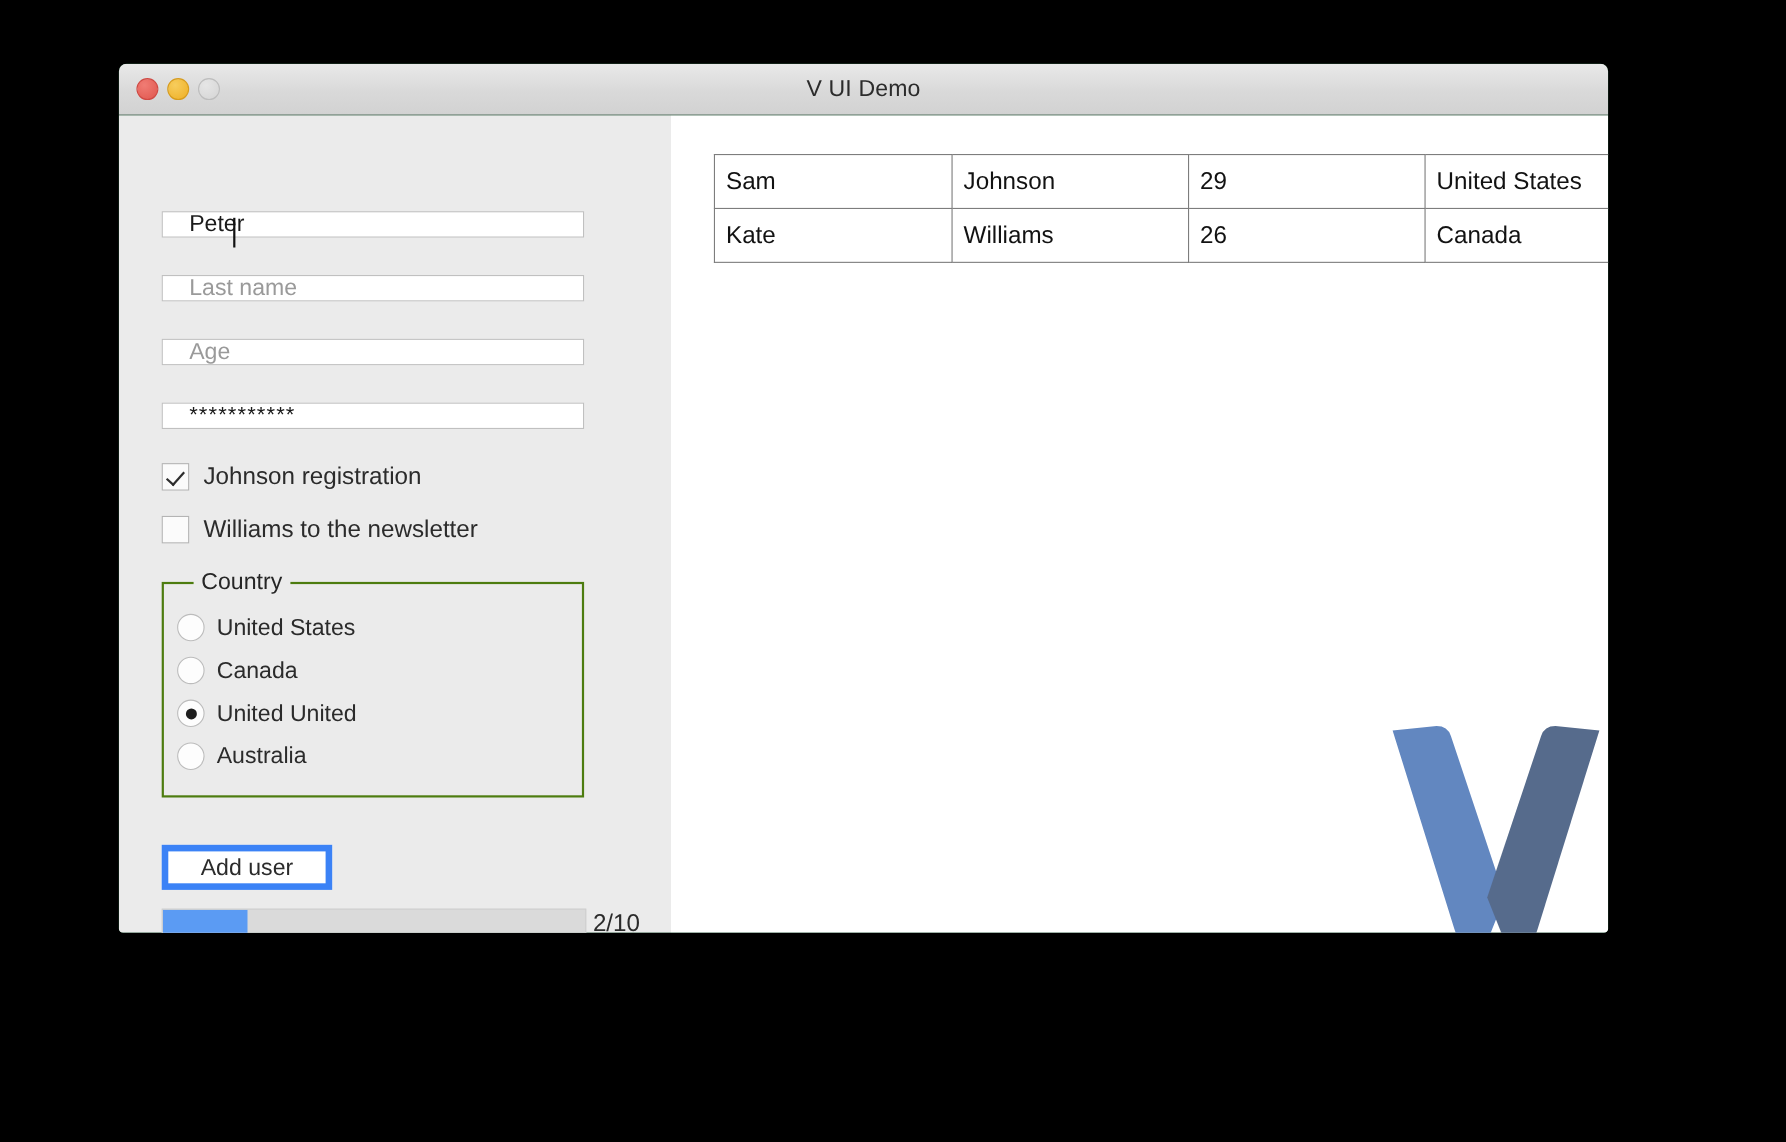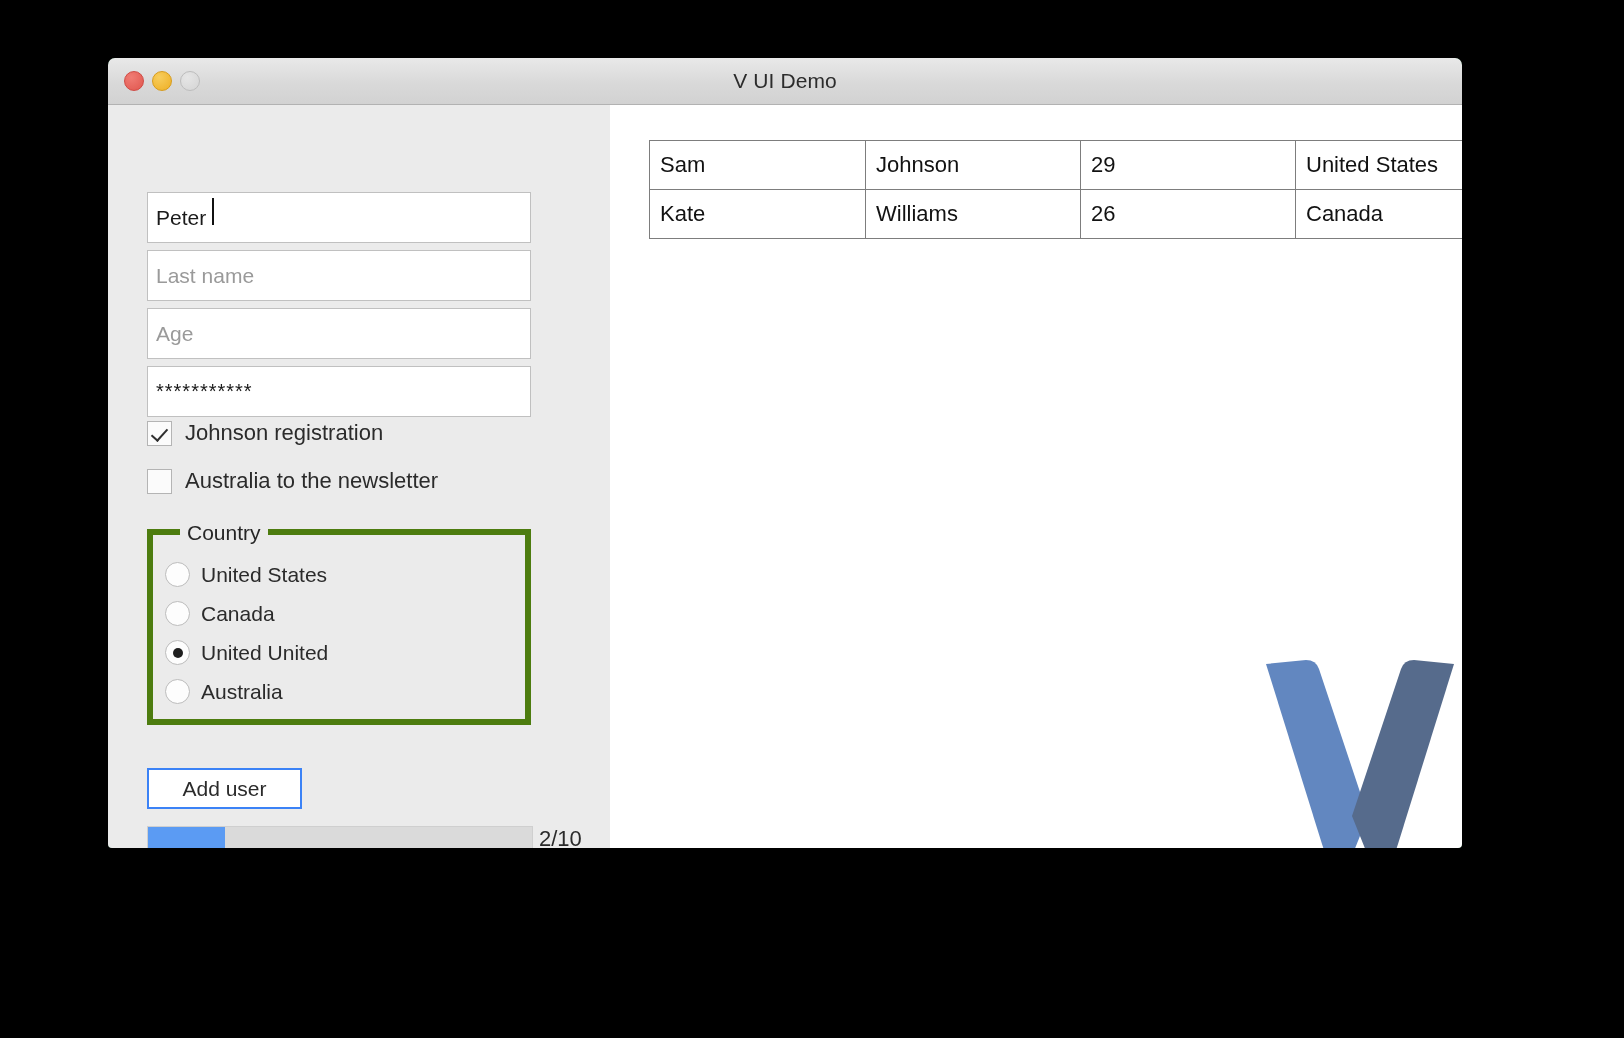--- a/index.html
+++ b/index.html
@@ -83,27 +83,27 @@
     width: 502px;
     flex: 0 0 502px;
     background: #ebebeb;
     position: relative;
   }
 
   .field {
     position: absolute;
     left: 39px;
     width: 384px;
-    height: 51px;
+    height: 24px;
     box-sizing: border-box;
     background: #ffffff;
     border: 1px solid #c0c0c0;
     font-size: 21px;
     color: #1a1a1a;
-    padding: 0 8px;
+    padding: 0 24px;
     font-family: "Liberation Sans", sans-serif;
     outline: none;
     line-height: 36px;
   }
   .field::placeholder { color: #9a9a9a; }
   .field.f1 { top: 87px; }
   .field.f2 { top: 145px; }
   .field.f3 { top: 203px; }
   .field.f4 { top: 261px; letter-spacing: 1px; font-size: 20px; }
 
@@ -153,21 +153,21 @@
   }
 
   
   .groupbox {
     position: absolute;
     left: 39px;
     top: 424px;
     width: 384px;
     height: 196px;
     box-sizing: border-box;
-    border: 6px solid #4d7c0f;
+    border: 2px solid #4d7c0f;
   }
   .group-legend {
     position: absolute;
     left: 27px;
     top: -14px;
     background: #ebebeb;
     padding: 0 7px;
     font-size: 21px;
     color: #262626;
   }
@@ -213,21 +213,21 @@
 
   
   .add-btn {
     position: absolute;
     left: 39px;
     top: 663px;
     width: 155px;
     height: 41px;
     box-sizing: border-box;
     background: #ffffff;
-    border: 2px solid #3b82f6;
+    border: 6px solid #3b82f6;
     font-size: 21px;
     color: #2b2b2b;
     font-family: "Liberation Sans", sans-serif;
     cursor: pointer;
     padding: 0;
   }
 
   
   .progress-wrap {
     position: absolute;
@@ -324,21 +324,21 @@
 
         <input class="field f4" type="text" value="***********" style="">
 
         <div class="checkrow c1">
           <div class="checkbox checked"></div>
           <span class="lbl">Johnson registration</span>
         </div>
 
         <div class="checkrow c2">
           <div class="checkbox"></div>
-          <span class="lbl">Australia to the newsletter</span>
+          <span class="lbl">Williams to the newsletter</span>
         </div>
 
         <div class="groupbox">
           <div class="group-legend">Country</div>
 
           <div class="radiorow r0">
             <div class="radio"></div>
             <span class="lbl">United States</span>
           </div>
 

